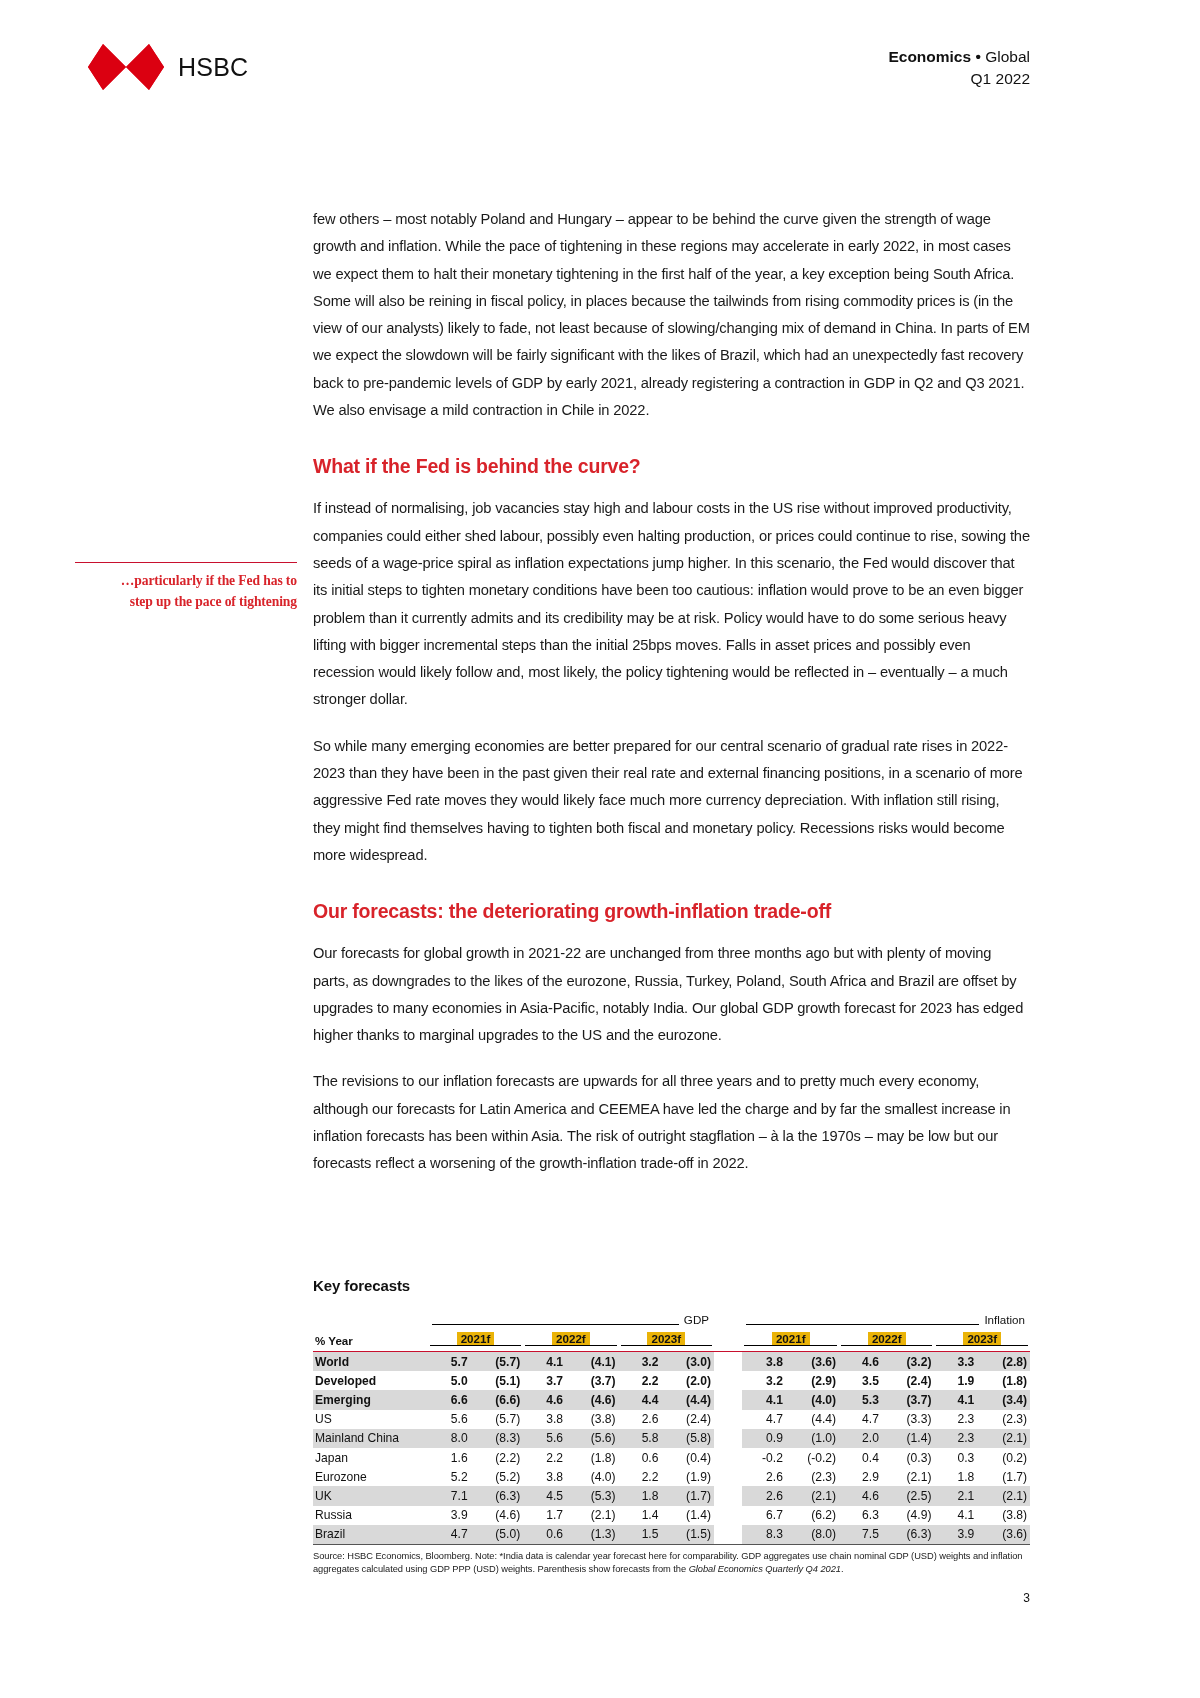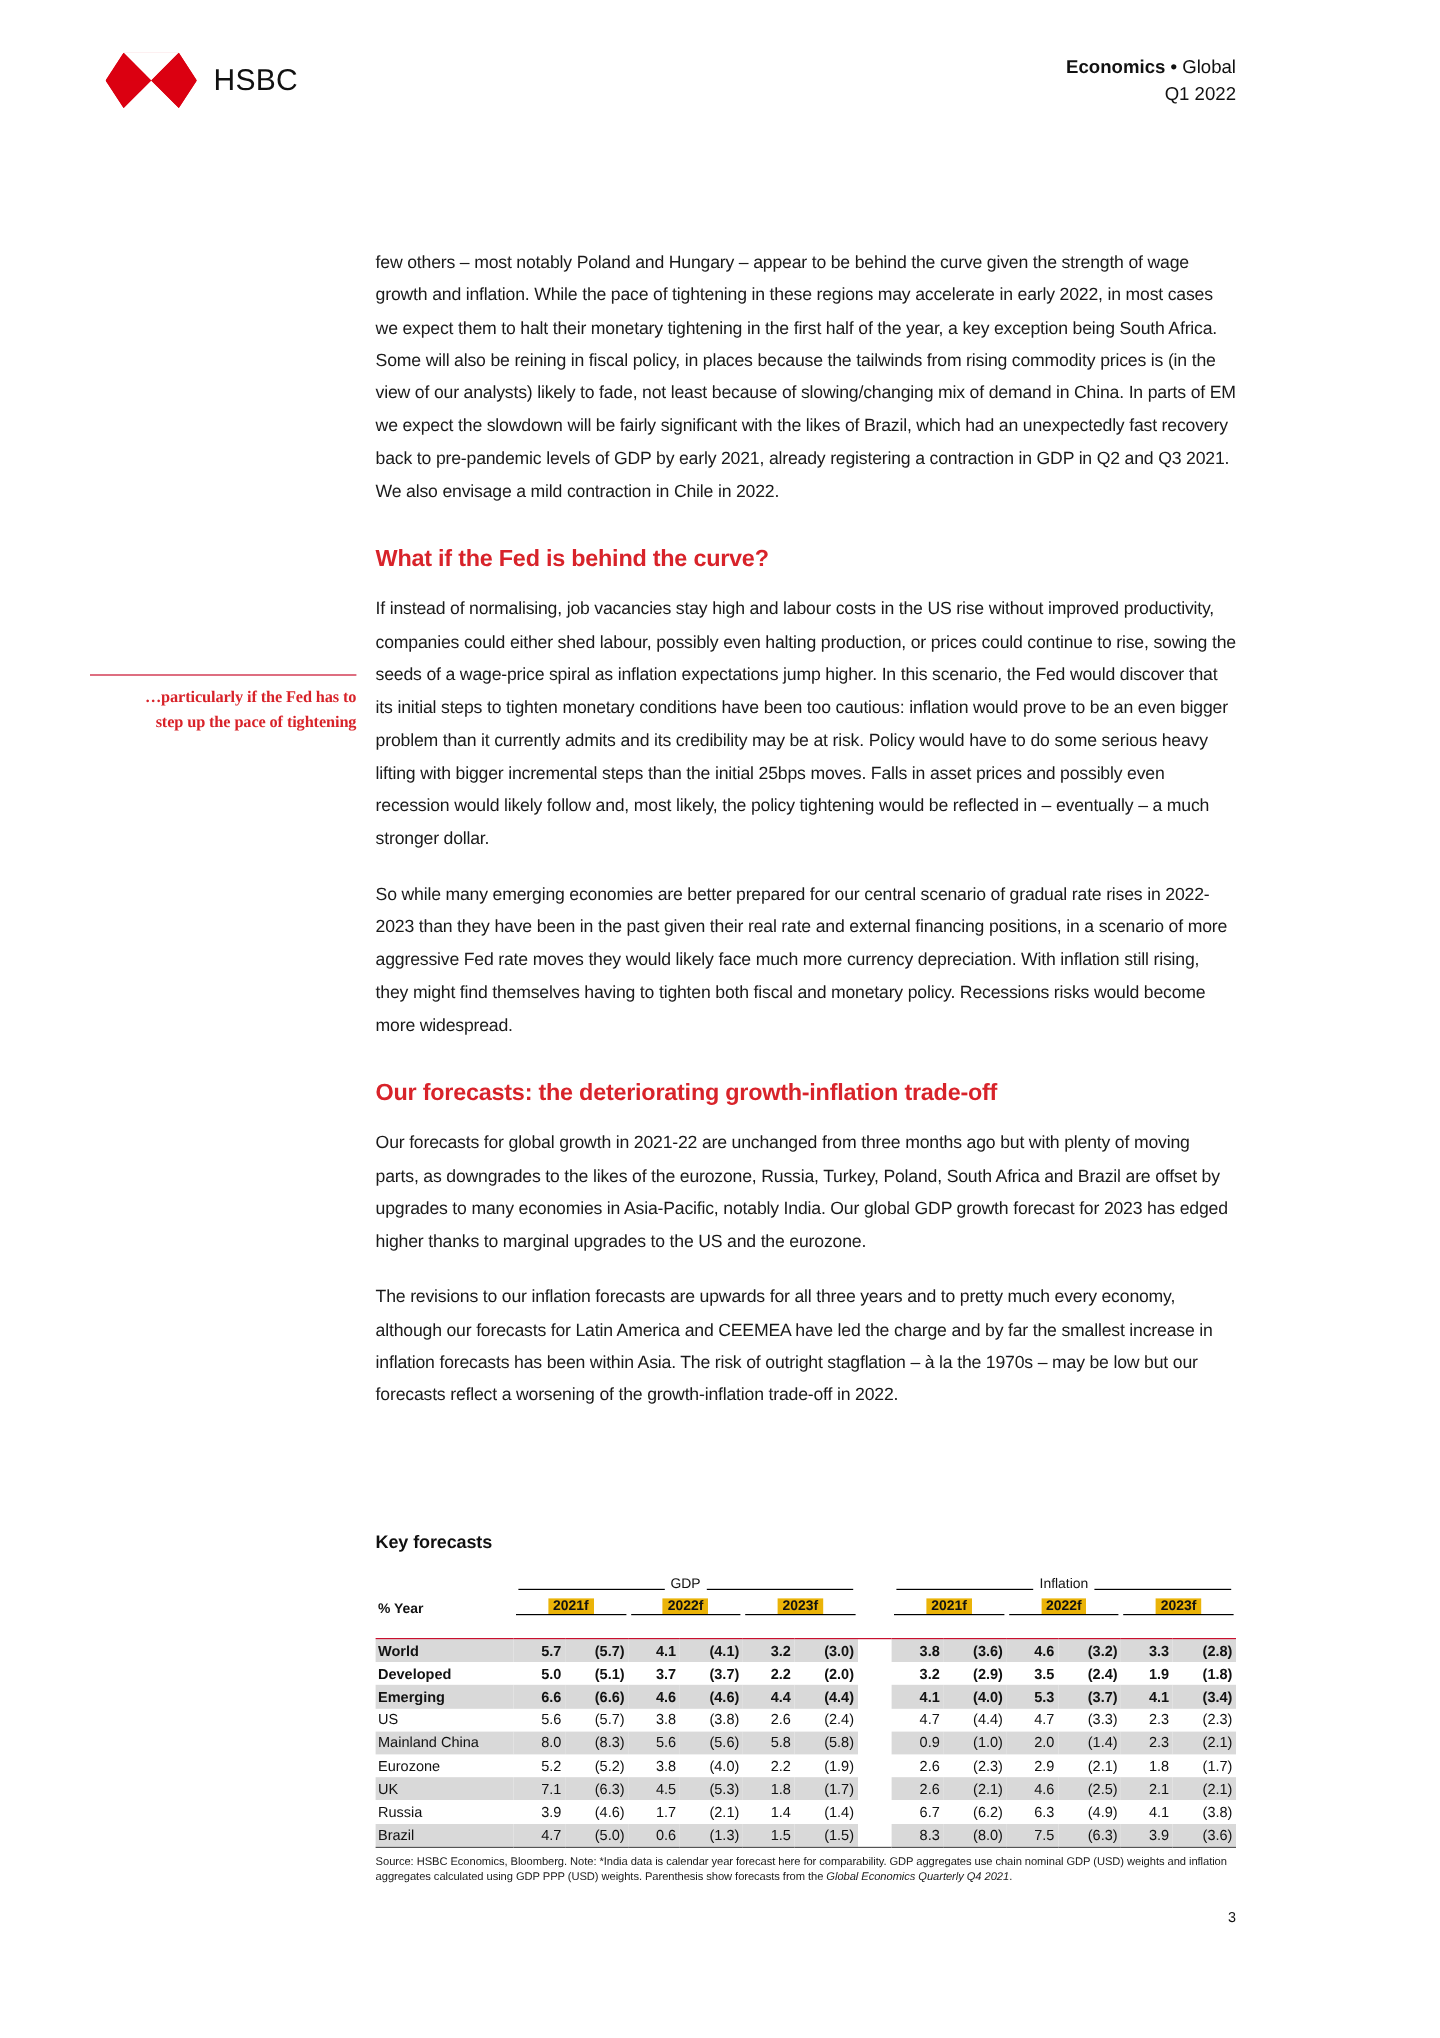--- a/index.html
+++ b/index.html
@@ -161,21 +161,21 @@
     color: #111;
     text-align: center;
     position: relative;
   }
   td.grouplabel {
     position: relative;
   }
   td.grouplabel .inner {
     position: relative;
     display: block;
-    text-align: center;
+    text-align: right;
     padding-bottom: 1px;
   }
   td.grouplabel .gl-text {
     position: relative;
     display: inline-block;
     background: #fff;
     padding: 0 5px;
     z-index: 2;
   }
   td.grouplabel .gl-rule {
@@ -189,21 +189,21 @@
   td.spacercol { width: 30px; }
 
   
   tr.yearrow td {
     height: 20px;
     vertical-align: bottom;
     font-size: 11.6px;
     font-weight: bold;
     color: #111;
     text-align: center;
-    padding-bottom: 18px;
+    padding-bottom: 4px;
   }
   tr.yearrow td.rowlabel {
     text-align: left;
     font-weight: bold;
     padding-left: 2px;
   }
   td.yearcell .inner {
     position: relative;
     display: block;
     padding-bottom: 2px;
@@ -452,20 +452,36 @@
             <td class="par">(5.8)</td>
             <td class="spacercol"></td>
             <td class="val">0.9</td>
             <td class="par">(1.0)</td>
             <td class="val">2.0</td>
             <td class="par">(1.4)</td>
             <td class="val">2.3</td>
             <td class="par">(2.1)</td>
           </tr>
           <tr class="datarow">
+            <td class="rowlabel lblcol">Japan</td>
+            <td class="val">1.6</td>
+            <td class="par">(2.2)</td>
+            <td class="val">2.2</td>
+            <td class="par">(1.8)</td>
+            <td class="val">0.6</td>
+            <td class="par">(0.4)</td>
+            <td class="spacercol"></td>
+            <td class="val">-0.2</td>
+            <td class="par">(-0.2)</td>
+            <td class="val">0.4</td>
+            <td class="par">(0.3)</td>
+            <td class="val">0.3</td>
+            <td class="par">(0.2)</td>
+          </tr>
+          <tr class="datarow">
             <td class="rowlabel lblcol">Eurozone</td>
             <td class="val">5.2</td>
             <td class="par">(5.2)</td>
             <td class="val">3.8</td>
             <td class="par">(4.0)</td>
             <td class="val">2.2</td>
             <td class="par">(1.9)</td>
             <td class="spacercol"></td>
             <td class="val">2.6</td>
             <td class="par">(2.3)</td>

